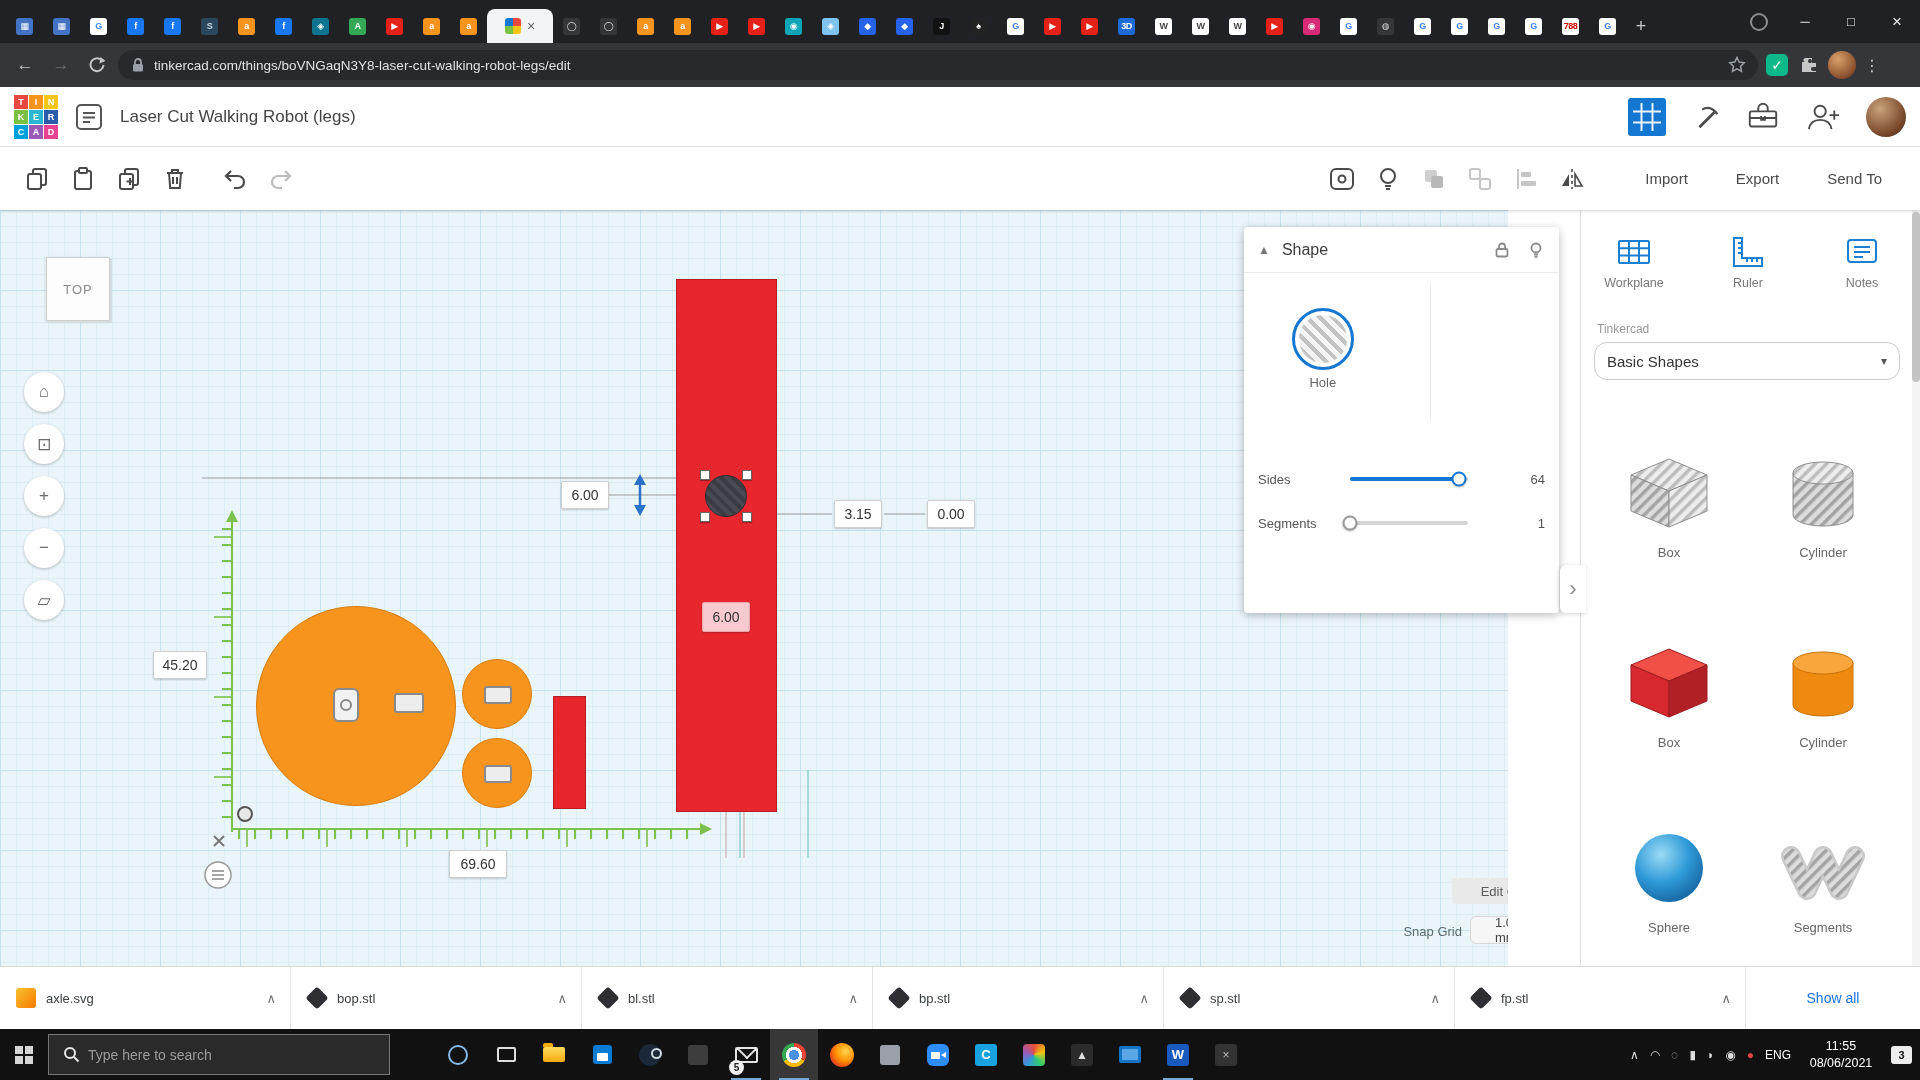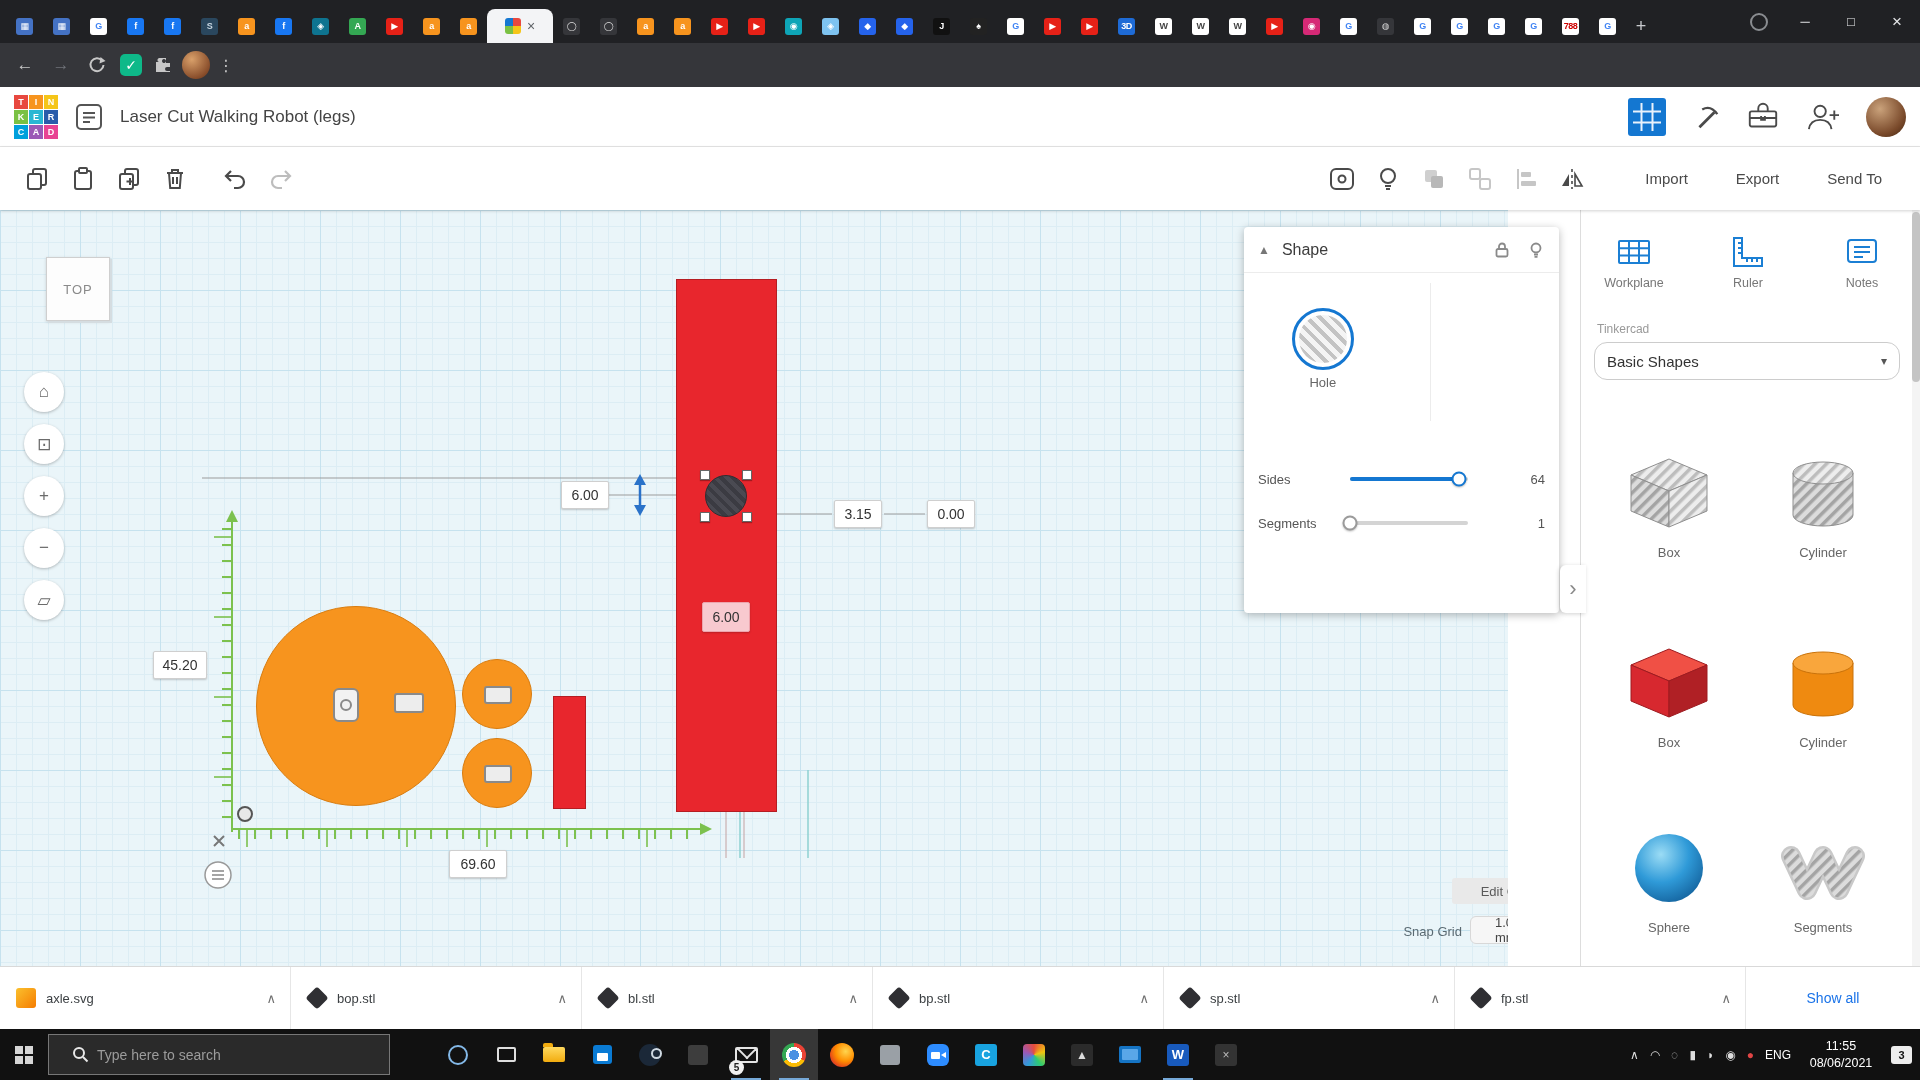--- a/index.html
+++ b/index.html
@@ -104,21 +104,21 @@
   .dlicon{width:20px;height:20px;border-radius:3px;flex:0 0 auto}
   .download-item-svg .dlicon{background:linear-gradient(135deg,#fbc02d,#f57c00)}
   .download-item-stl .dlicon{background:#2f2f33;transform:rotate(45deg) scale(.82);border-radius:4px}
   #showall{flex:1;display:flex;align-items:center;justify-content:center;color:#1a73e8;font-size:14px}
 
   
   #taskbar{position:absolute;left:0;top:1029px;width:1920px;height:51px;background:#111;display:flex;align-items:center;color:#eee}
   #startbtn{width:48px;height:51px;display:flex;align-items:center;justify-content:center}
   #winlogo{width:18px;height:18px;display:grid;grid-template-columns:1fr 1fr;grid-template-rows:1fr 1fr;gap:2px}
   #winlogo i{background:#d6d6d6}
-  #tbsearch{width:342px;height:41px;background:#2a2a2a;border:1px solid #777;display:flex;align-items:center;padding:0 23px;gap:8px}
+  #tbsearch{width:342px;height:41px;background:#2a2a2a;border:1px solid #777;display:flex;align-items:center;padding:0 14px;gap:8px}
   #tbsearch input{background:transparent;border:none;outline:none;color:#c9c9c9;font-size:14px;flex:1;font-family:inherit}
   #tbsearch input::placeholder{color:#9c9c9c}
   #tbapps{display:flex;margin-left:44px}
   .tb-app{width:48px;height:51px;display:flex;align-items:center;justify-content:center;position:relative}
   .tb-app.open::after{content:"";position:absolute;bottom:0;left:9px;right:9px;height:2px;background:#76a9d8}
   .tb-app.active{background:rgba(255,255,255,.16)}
   .glyph{display:flex;align-items:center;justify-content:center;color:#fff;font-size:12px}
   .cortana .glyph{width:20px;height:20px;border:2px solid #84b9e8;border-radius:50%}
   .taskview .glyph{width:19px;height:15px;border:2px solid #dedede;border-radius:2px}
   .explorer .glyph{width:22px;height:15px;background:linear-gradient(#ffd95e,#f2ac0f);border-radius:2px;position:relative}
@@ -320,20 +320,32 @@
 
 <div id="addressbar">
   <span class="navbtn">←</span>
   <span class="navbtn dim">→</span>
   <span class="navbtn">
     <svg width="18" height="18" viewBox="0 0 18 18">
         <path d="M14 4.5A6.5 6.5 0 1 0 15.5 9" fill="none" stroke="#c7c7c7" stroke-width="2"></path>
         <polygon points="12.5,1 17.5,5 11.5,7.5" fill="#c7c7c7"></polygon>
       </svg>
   </span>
+  <div id="omnibox">
+    <svg width="16" height="16" viewBox="0 0 16 16">
+        <rect x="3" y="7" width="10" height="7.5" rx="1.5" fill="#9aa0a6"></rect>
+        <path d="M5 7V5a3 3 0 0 1 6 0v2" stroke="#9aa0a6" stroke-width="1.8" fill="none"></path>
+      </svg>
+    <span class="url">tinkercad.com/things/boVNGaqN3Y8-laser-cut-walking-robot-legs/edit</span>
+    <span class="star">
+      <svg width="18" height="18" viewBox="0 0 18 18">
+          <path d="M9 1.5l2.2 4.6 5 .7-3.6 3.5.9 5L9 12.9l-4.5 2.4.9-5L1.8 6.8l5-.7z" fill="none" stroke="#9aa0a6" stroke-width="1.5"></path>
+        </svg>
+    </span>
+  </div>
   <span class="extbtn">
       <span class="gram">✓</span>
     </span>
   <span class="extbtn">
     <svg width="18" height="18" viewBox="0 0 18 18">
         <path fill="#c7c7c7" d="M6 2h6v3a2 2 0 1 0 0 .1V7h4v4h-3a2 2 0 1 0 0 4h3v1H2V6h3a2 2 0 1 1 1-4z"></path>
       </svg>
   </span>
   <span class="avatar-sm"></span>
   <span class="kebab">⋮</span>

